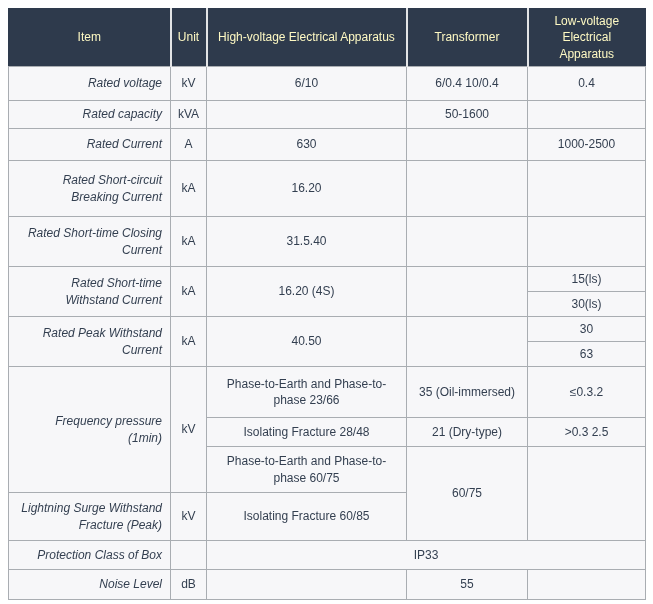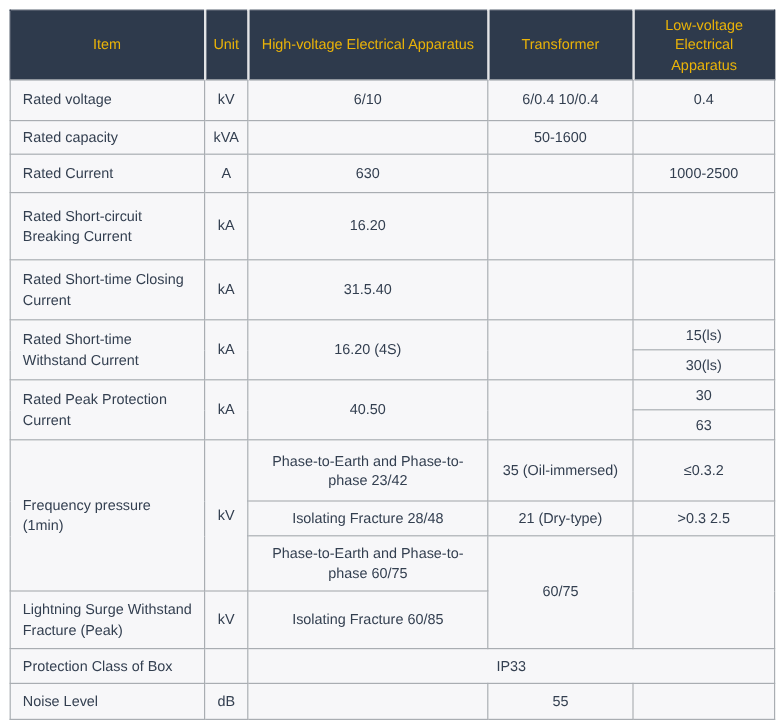--- a/index.html
+++ b/index.html
@@ -10,21 +10,21 @@
     padding: 8px;
   }
   table.spec {
     border-collapse: collapse;
     table-layout: fixed;
     width: 637px;
   }
   
   th {
     background: #2e3a4c;
-    color: #eab308;
+    color: #fef9c3;
     font-size: 12px;
     font-weight: 400;
     text-align: center;
     vertical-align: middle;
     border: 1px solid #2e3a4c;
     border-bottom: 1px solid #a9adb2;
     padding: 4px 6px;
     line-height: 1.35;
   }
   th + th { border-left: 2px solid #e3e4e6; }
@@ -34,23 +34,24 @@
     color: #333f50;
     font-size: 12px;
     text-align: center;
     vertical-align: middle;
     border: 1px solid #a9adb2;
     padding: 3px 6px;
     line-height: 1.35;
     overflow: hidden;
   }
   td.item {
-    text-align: left;
+    text-align: right;
     padding-left: 10px;
     padding-right: 8px;
+    font-style: italic;
   }
 </style>
 </head>
 <body>
 
 <table class="spec">
   <colgroup>
     <col style="width:162px">
     <col style="width:36px">
     <col style="width:200px">
@@ -106,33 +107,33 @@
       <td class="item" rowspan="2">Rated Short-time Withstand Current</td>
       <td rowspan="2">kA</td>
       <td rowspan="2">16.20 (4S)</td>
       <td rowspan="2"></td>
       <td>15(ls)</td>
     </tr>
     <tr style="height:25px">
       <td>30(ls)</td>
     </tr>
     <tr style="height:25px">
-      <td class="item" rowspan="2">Rated Peak Protection Current</td>
+      <td class="item" rowspan="2">Rated Peak Withstand Current</td>
       <td rowspan="2">kA</td>
       <td rowspan="2">40.50</td>
       <td rowspan="2"></td>
       <td>30</td>
     </tr>
     <tr style="height:25px">
       <td>63</td>
     </tr>
     <tr style="height:51px">
       <td class="item" rowspan="3">Frequency pressure (1min)</td>
       <td rowspan="3">kV</td>
-      <td>Phase-to-Earth and Phase-to-phase 23/42</td>
+      <td>Phase-to-Earth and Phase-to-phase 23/66</td>
       <td>35 (Oil-immersed)</td>
       <td>≤0.3.2</td>
     </tr>
     <tr style="height:29px">
       <td>Isolating Fracture 28/48</td>
       <td>21 (Dry-type)</td>
       <td>&gt;0.3 2.5</td>
     </tr>
     <tr style="height:46px">
       <td>Phase-to-Earth and Phase-to-phase 60/75</td>

